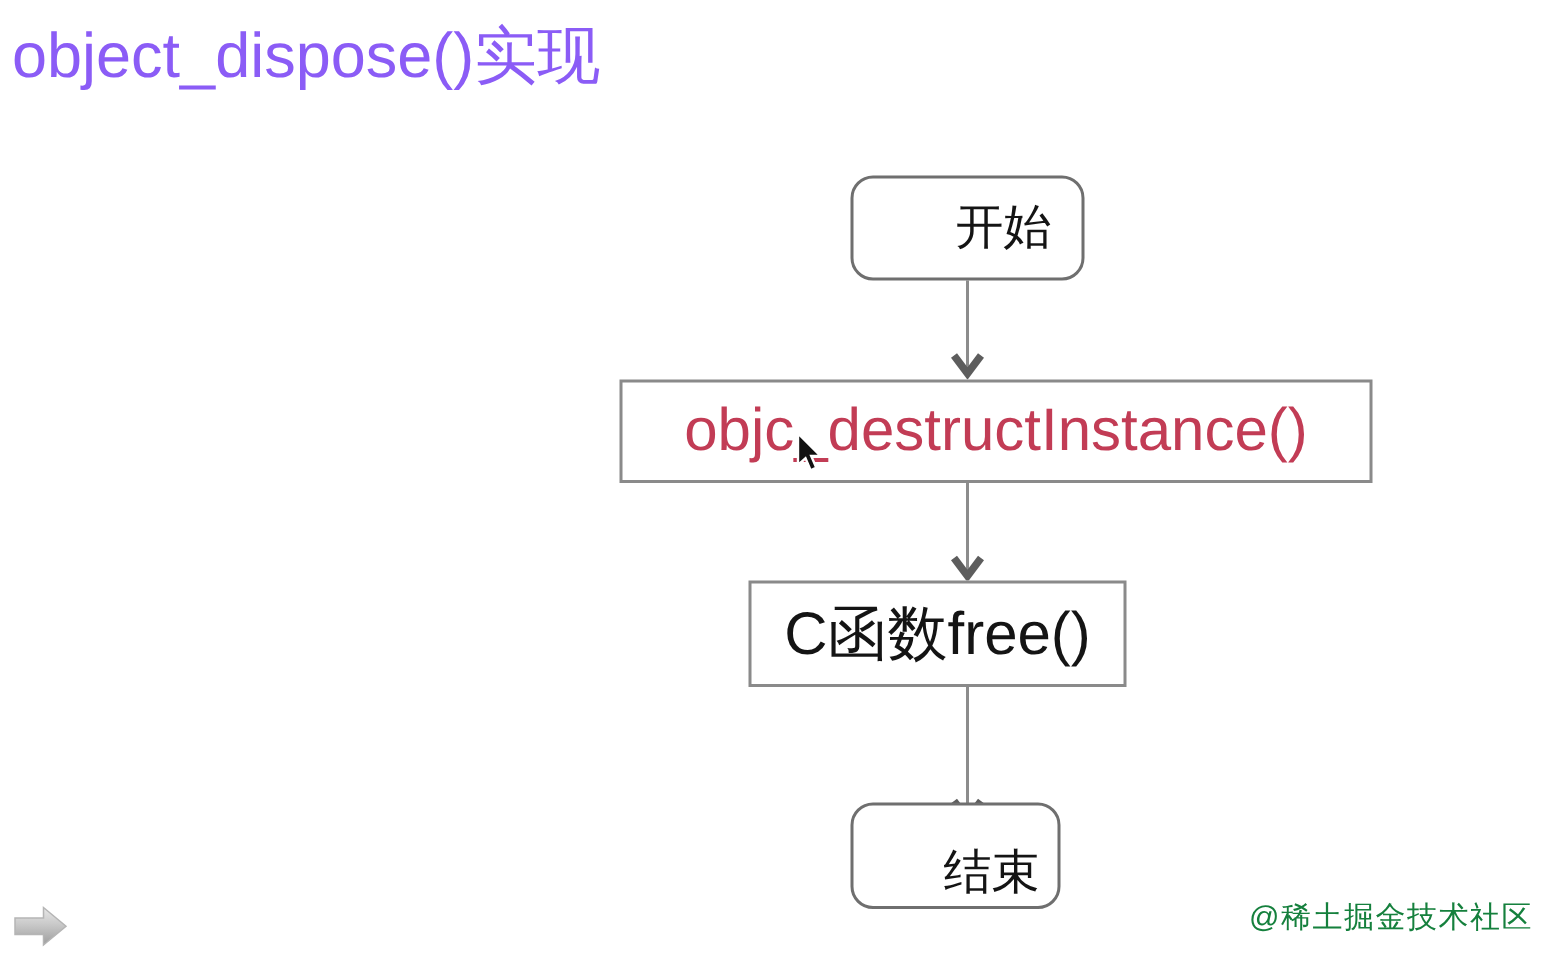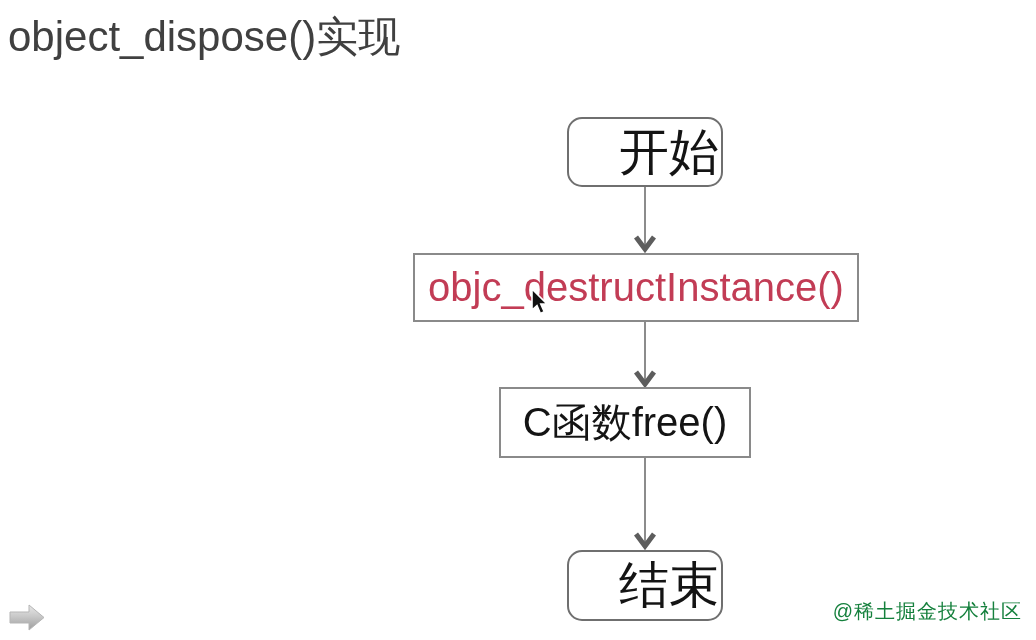--- a/index.html
+++ b/index.html
@@ -3,38 +3,38 @@
 <meta charset="utf-8">
 <style>
   html,body{margin:0;padding:0;}
   body{
     width:1036px;height:640px;position:relative;overflow:hidden;
     background:#ffffff;
     font-family:"Liberation Sans","DejaVu Sans",sans-serif;
   }
   .page-title{
     position:absolute;left:8px;top:14px;
-    font-size:42px;line-height:1.1;color:#404040;
+    font-size:42px;line-height:1.1;color:#8b5cf6;
     letter-spacing:0px;white-space:nowrap;
   }
   .node{
     position:absolute;box-sizing:border-box;background:#ffffff;
     display:flex;align-items:center;justify-content:center;
     white-space:nowrap;color:#141414;
   }
   .node.rounded{
-    border:2.5px solid #6f6f6f;border-radius:15px;font-size:50px;padding-left:48px;
+    border:2.5px solid #6f6f6f;border-radius:15px;font-size:32px;padding-left:48px;
   }
   .node.rect{
     border:2px solid #8a8a8a;font-size:40px;
   }
   #node-start {left:567px;top:117px;width:156px;height:70px;}
-  #node-destruct{left:413px;top:253px;width:446px;height:69px;color:#c23c55;}
+  #node-destruct{left:413px;top:253px;width:502px;height:69px;color:#c23c55;}
   #node-free {left:499px;top:387px;width:252px;height:71px;}
-  #node-end {left:567px;top:550px;width:156px;height:71px;}
+  #node-end {left:567px;top:535px;width:140px;height:71px;align-items:flex-end;}
   #edges{
     position:absolute;left:0;top:0;width:1036px;height:640px;pointer-events:none;
   }
   .edge-line{stroke:#8c8c8c;stroke-width:2;}
   .edge-head{stroke:#5d5d5d;stroke-width:5;fill:none;stroke-linecap:butt;}
   #cursor{position:absolute;left:529px;top:288px;width:20px;height:30px;}
   .watermark{
     position:absolute;right:14px;top:598px;
     font-size:20px;color:#15803d;letter-spacing:1px;white-space:nowrap;
   }

